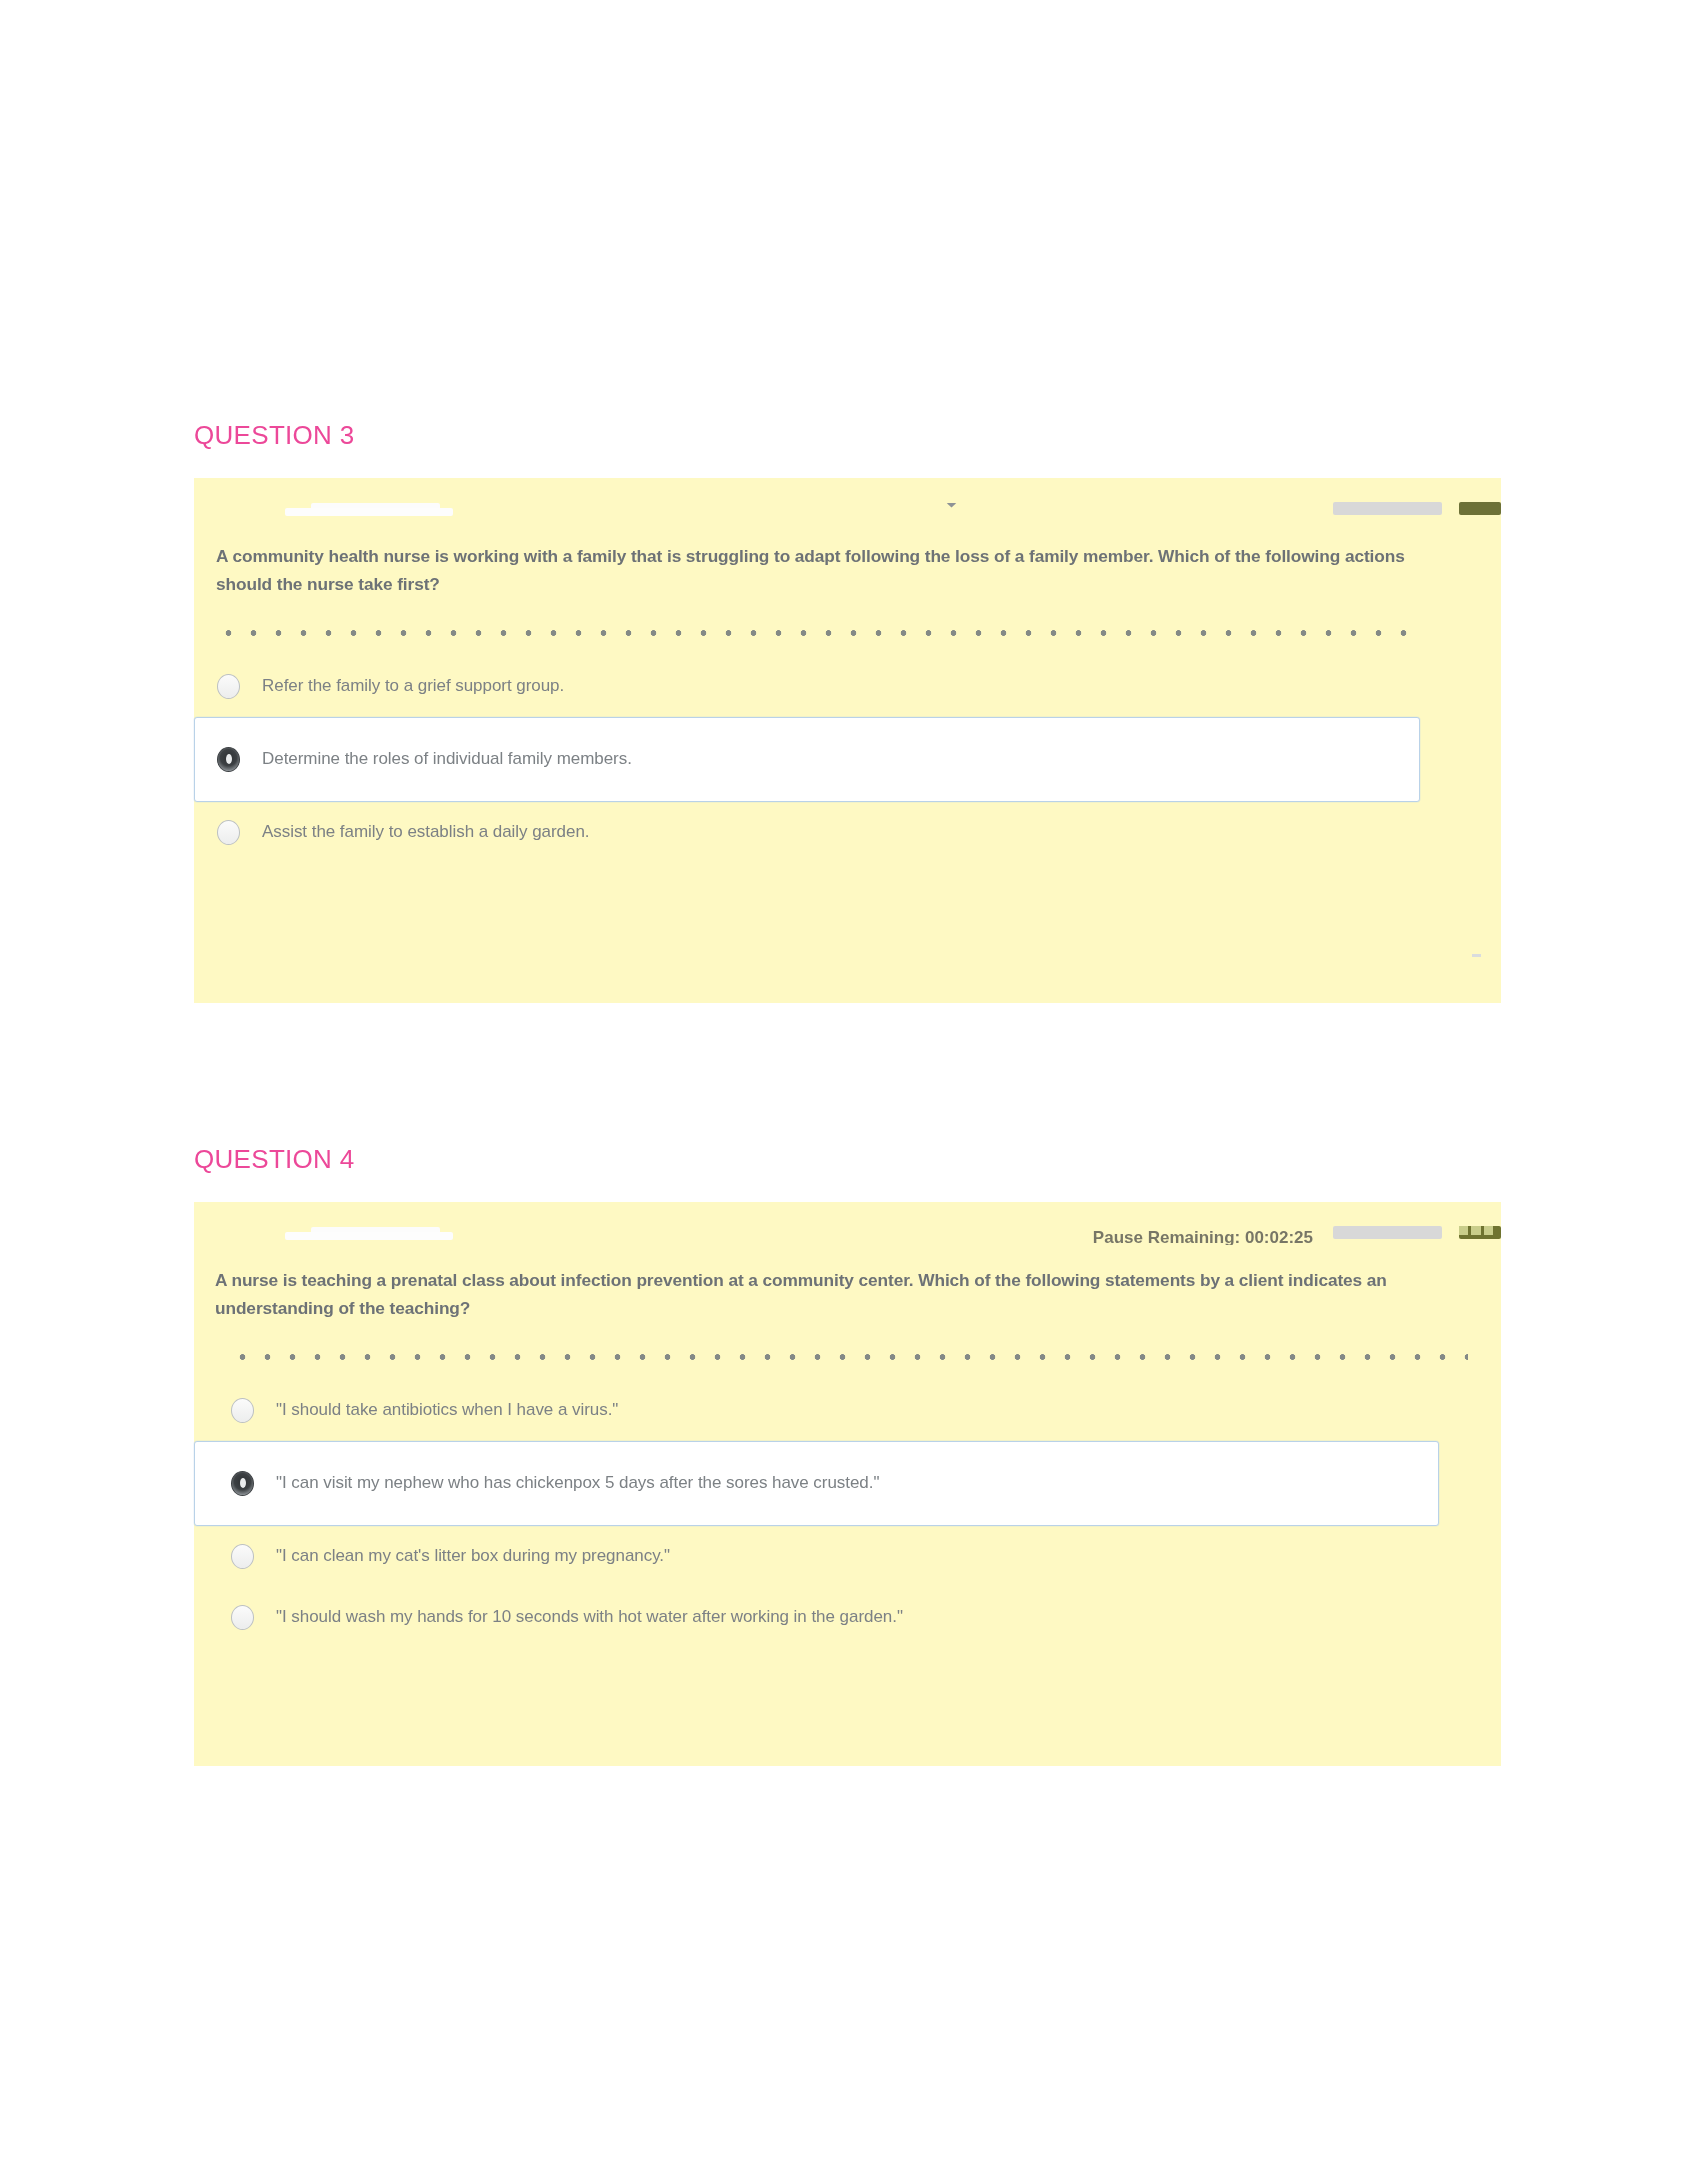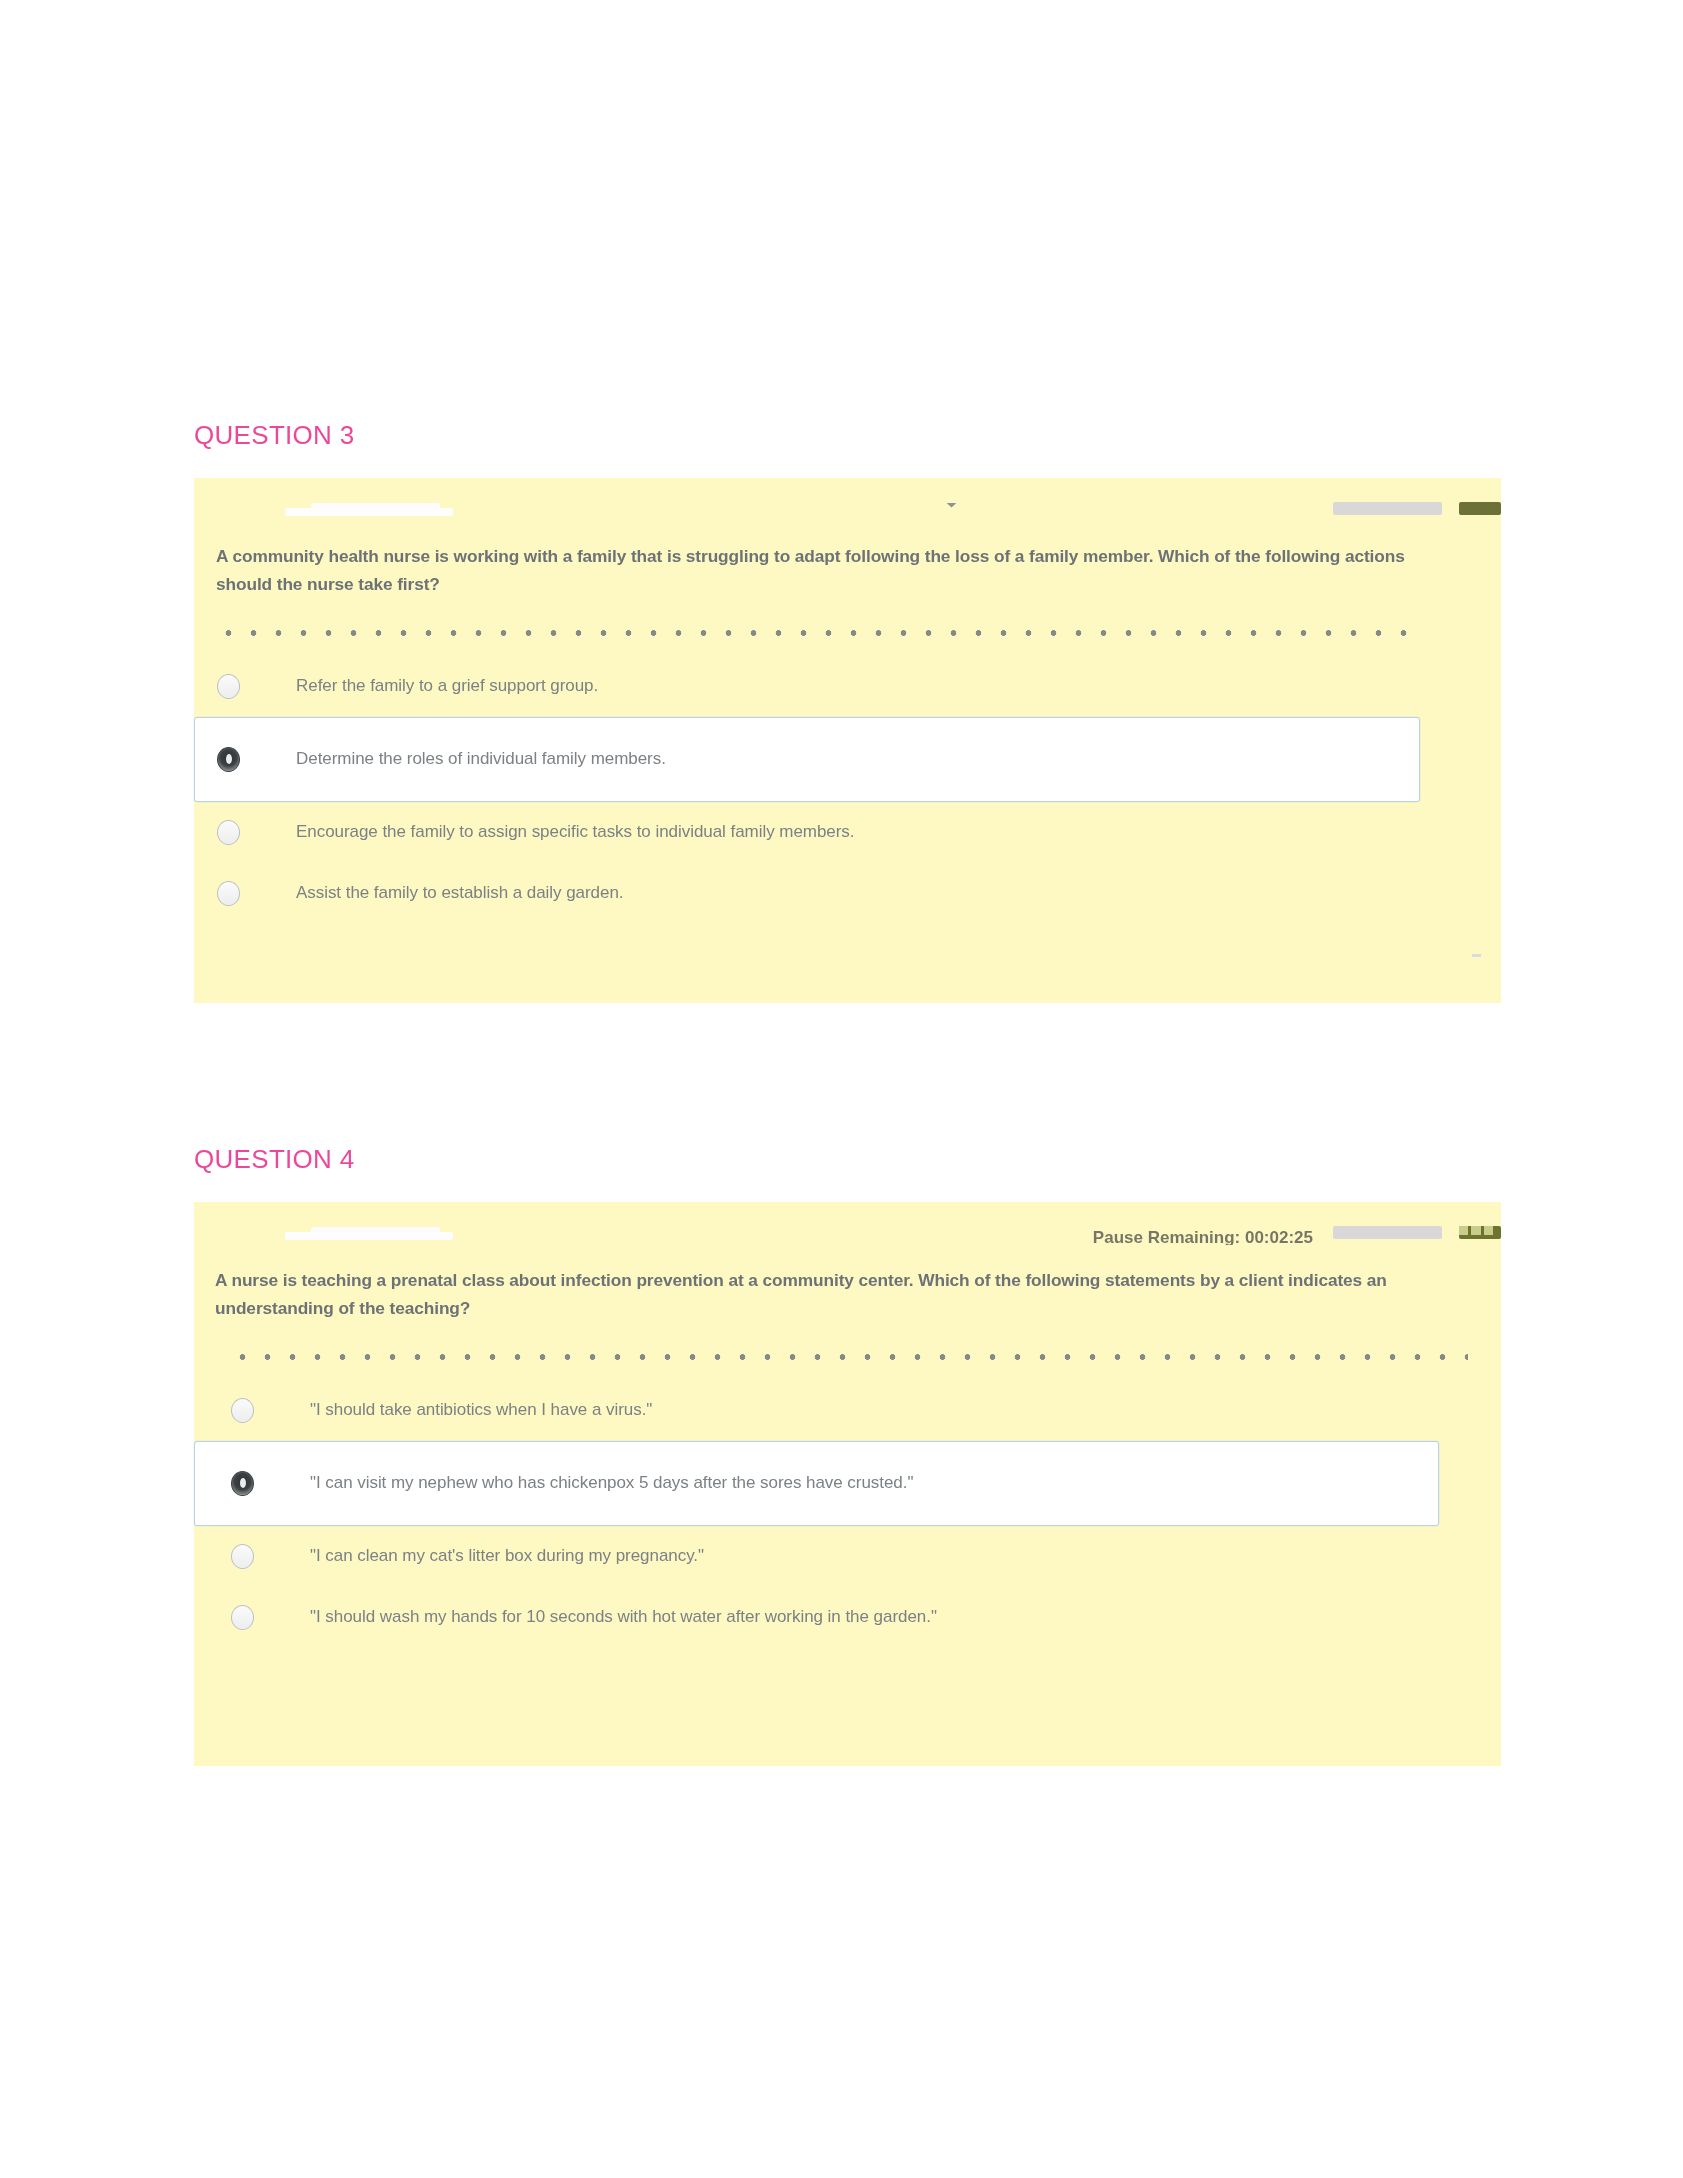--- a/index.html
+++ b/index.html
@@ -154,21 +154,20 @@
   .option {
     position: relative;
     display: flex;
     align-items: center;
     height: 61px;
     padding-left: 22px;
     box-sizing: border-box;
     border: 1px solid transparent;
     border-radius: 3px;
     background: transparent;
-    gap: 34px;
   }
   #shot-4 .option { padding-left: 36px; }
 
   .option.selected {
     border: 1px solid #b9d2e8;
     background: #ffffff;
     height: 85px;
     box-shadow: 0 0 0 0.5px rgba(185,210,232,0.35);
     width: 1226px;
   }
@@ -244,24 +243,20 @@
       <div class="dot-divider"></div>
 
       <ul class="options">
         <li class="option">
           <span class="radio"></span>
           <span class="option-label">Refer the family to a grief support group.</span>
         </li>
         <li class="option selected">
           <span class="radio"></span>
           <span class="option-label">Determine the roles of individual family members.</span>
-        </li>
-        <li class="option">
-          <span class="radio"></span>
-          <span class="option-label">Encourage the family to assign specific tasks to individual family members.</span>
         </li>
         <li class="option">
           <span class="radio"></span>
           <span class="option-label">Assist the family to establish a daily garden.</span>
         </li>
       </ul>
 
       <div class="shot-artifact"></div>
     </div>
   </section>

